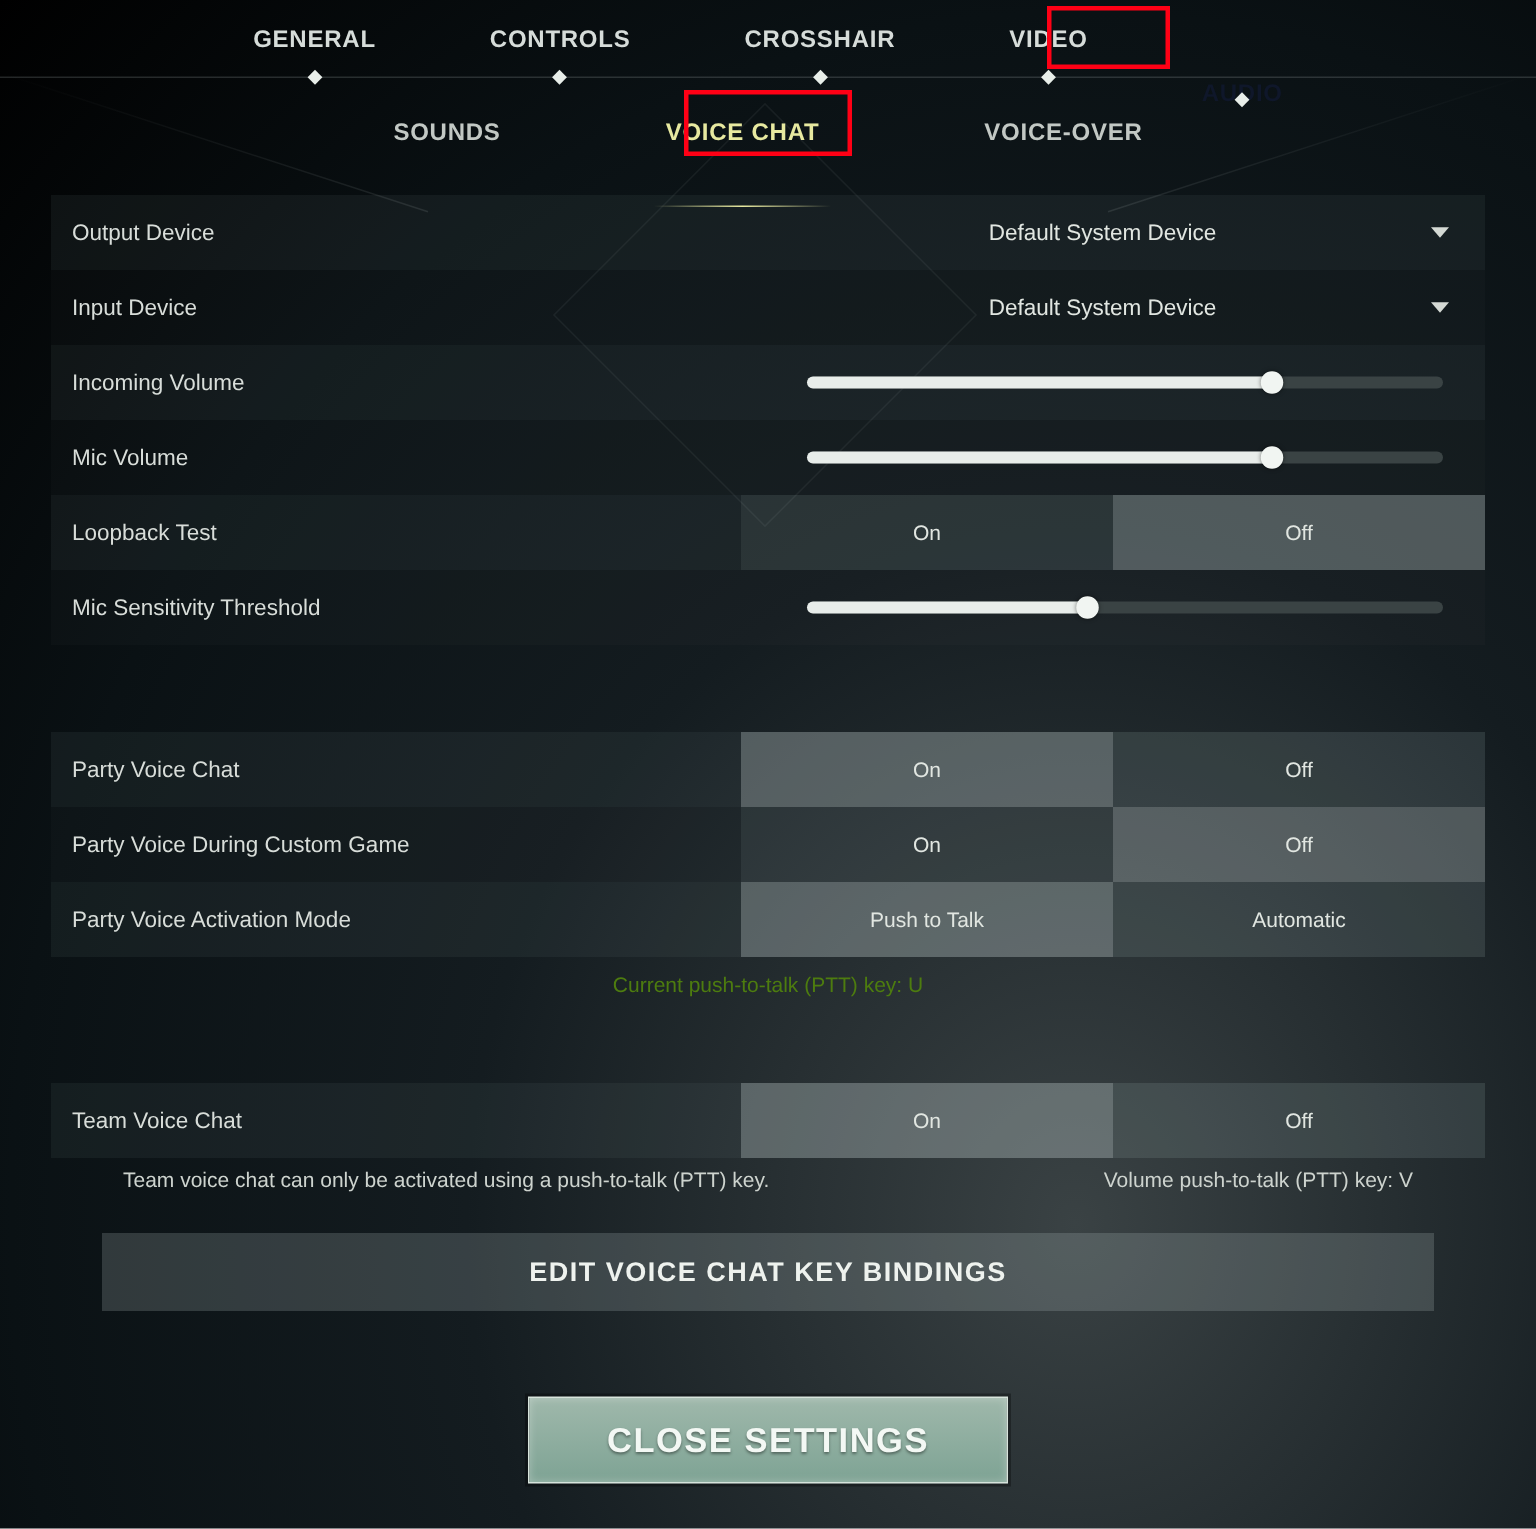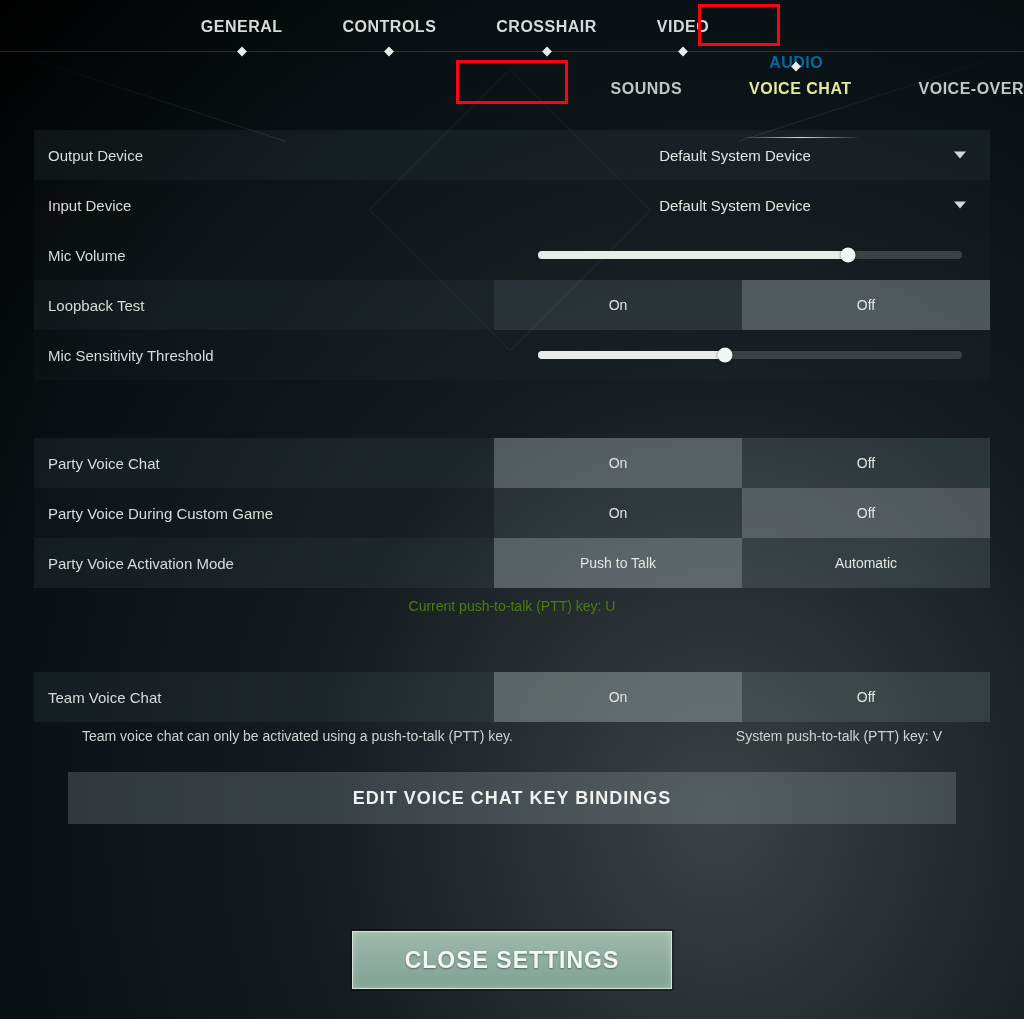--- a/index.html
+++ b/index.html
@@ -27,21 +27,21 @@
     width:300px; height:1px;
     background: linear-gradient(to right, rgba(200,210,210,0) , rgba(200,210,210,0.12));
   }
   .bg-lines::before{ left:0; transform-origin:left; transform: translate(0,0) rotate(18deg);}
   .bg-lines::after{ right:0; transform-origin:right; transform: translate(0,0) rotate(-18deg); background: linear-gradient(to left, rgba(200,210,210,0) , rgba(200,210,210,0.12));}
 
   
   .main-tabs {
     display:flex;
     justify-content:center;
-    gap: 60px;
+    gap: 76px;
     padding-top: 18px;
     border-bottom: 1px solid rgba(200,210,210,0.18);
     height: 52px;
     position: relative;
   }
   .main-tab {
     font-size: 16px;
     font-weight: 700;
     letter-spacing: 0.5px;
     color: #d6dcd9;
@@ -49,32 +49,32 @@
     cursor: pointer;
     padding-bottom: 12px;
   }
   .main-tab .dot {
     position:absolute;
     bottom:-4px; left:50%;
     width:7px; height:7px;
     background:#e8eee9;
     transform: translateX(-50%) rotate(45deg);
   }
-  .main-tab.active { color: #0369a1; margin-top: 36px; }
+  .main-tab.active { color: #0f172a; margin-top: 36px; }
   .highlight-box {
     position:absolute;
     border: 3px solid #ff0015;
     pointer-events:none;
   }
 
   
   .sub-tabs {
     display:flex;
-    justify-content:flex-end;
-    gap: 67px;
+    justify-content:center;
+    gap: 110px;
     padding-top: 28px;
     height: 78px;
     position: relative;
   }
   .sub-tab {
     font-size: 16px;
     font-weight: 700;
     letter-spacing: 0.5px;
     color: #c2c8c4;
     cursor:pointer;
@@ -283,31 +283,40 @@
   <div class="row alt">
     <div class="row-label">Input Device</div>
     <div class="row-control">
       <div class="dropdown">
         <span>Default System Device</span>
         <span class="chev"></span>
       </div>
     </div>
   </div>
 
-
-  <div class="row alt">
-    <div class="row-label">Mic Volume</div>
+  <div class="row">
+    <div class="row-label">Incoming Volume</div>
     <div class="row-control">
       <div class="slider">
         <div class="fill" style="width: 73%;"></div>
         <div class="thumb" style="left: 73%;"></div>
       </div>
     </div>
   </div>
 
+  <div class="row alt">
+    <div class="row-label">Mic Volume</div>
+    <div class="row-control">
+      <div class="slider">
+        <div class="fill" style="width: 73%;"></div>
+        <div class="thumb" style="left: 73%;"></div>
+      </div>
+    </div>
+  </div>
+
   <div class="row">
     <div class="row-label">Loopback Test</div>
     <div class="row-control" style="padding-right:0;">
       <div class="toggle">
         <div class="opt">On</div>
         <div class="opt selected">Off</div>
       </div>
     </div>
   </div>
 
@@ -362,20 +371,20 @@
     <div class="row-control" style="padding-right:0;">
       <div class="toggle">
         <div class="opt selected">On</div>
         <div class="opt">Off</div>
       </div>
     </div>
   </div>
 
   <div class="row-note-pair">
     <span>Team voice chat can only be activated using a push-to-talk (PTT) key.</span>
-    <span>System push-to-talk (PTT) key: V</span>
+    <span>Volume push-to-talk (PTT) key: V</span>
   </div>
 
   <div class="bar-button">EDIT VOICE CHAT KEY BINDINGS</div>
 
 </div>
 
 <div class="close-btn">CLOSE SETTINGS</div>
 
 </body></html>

